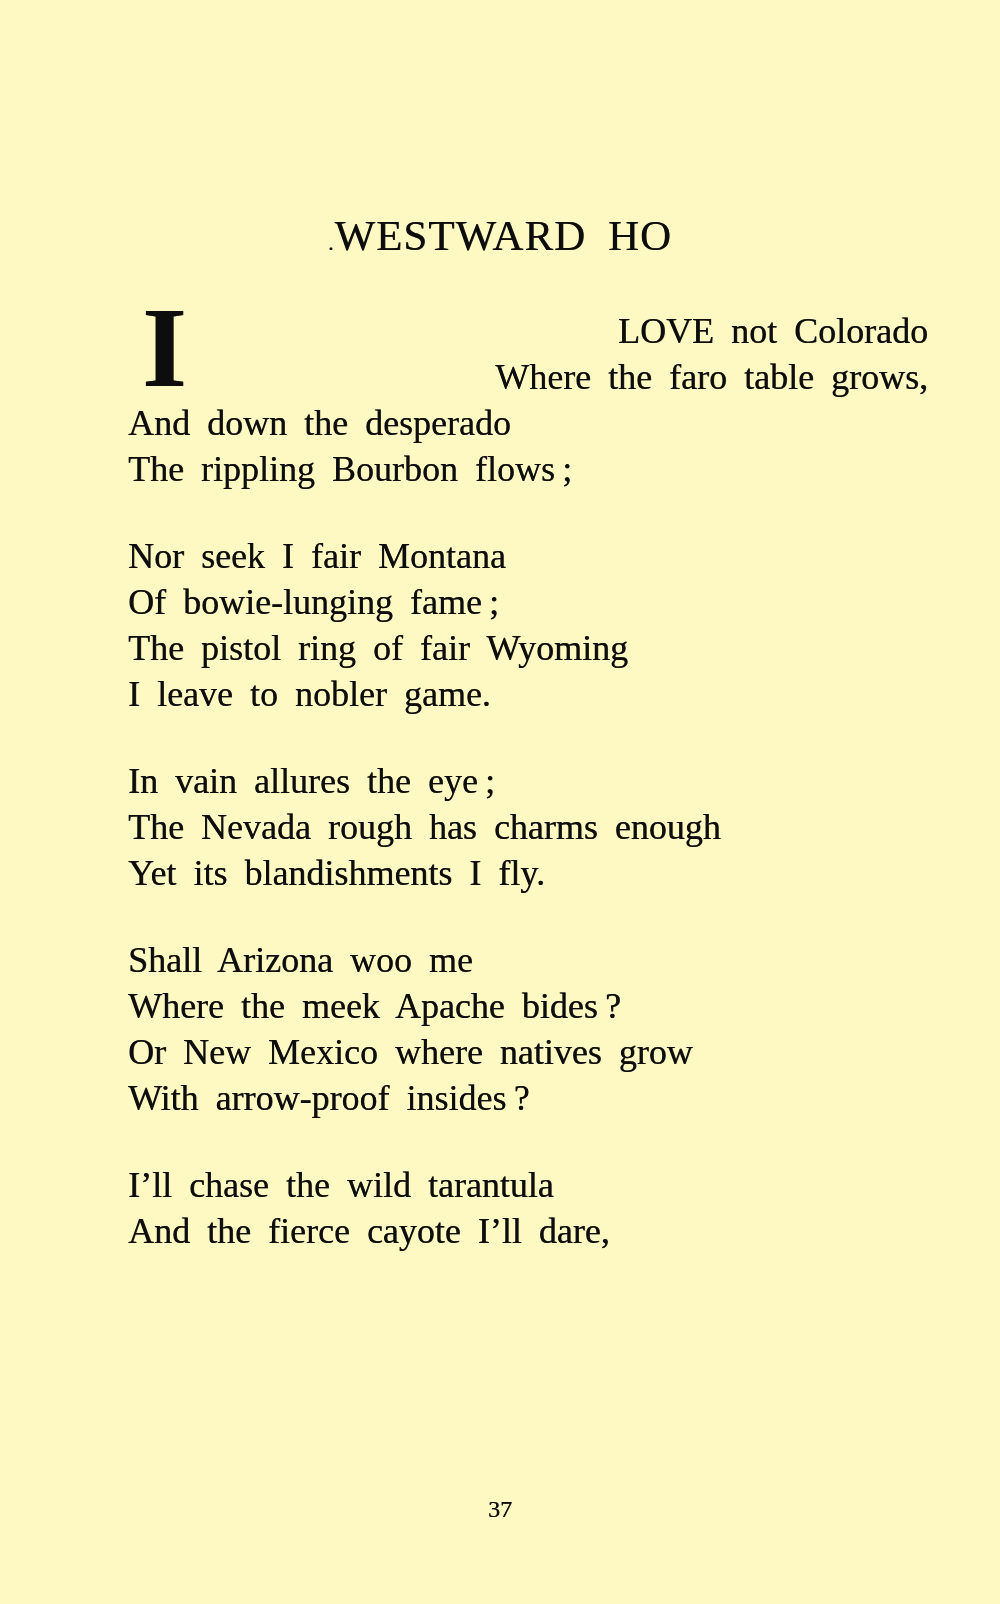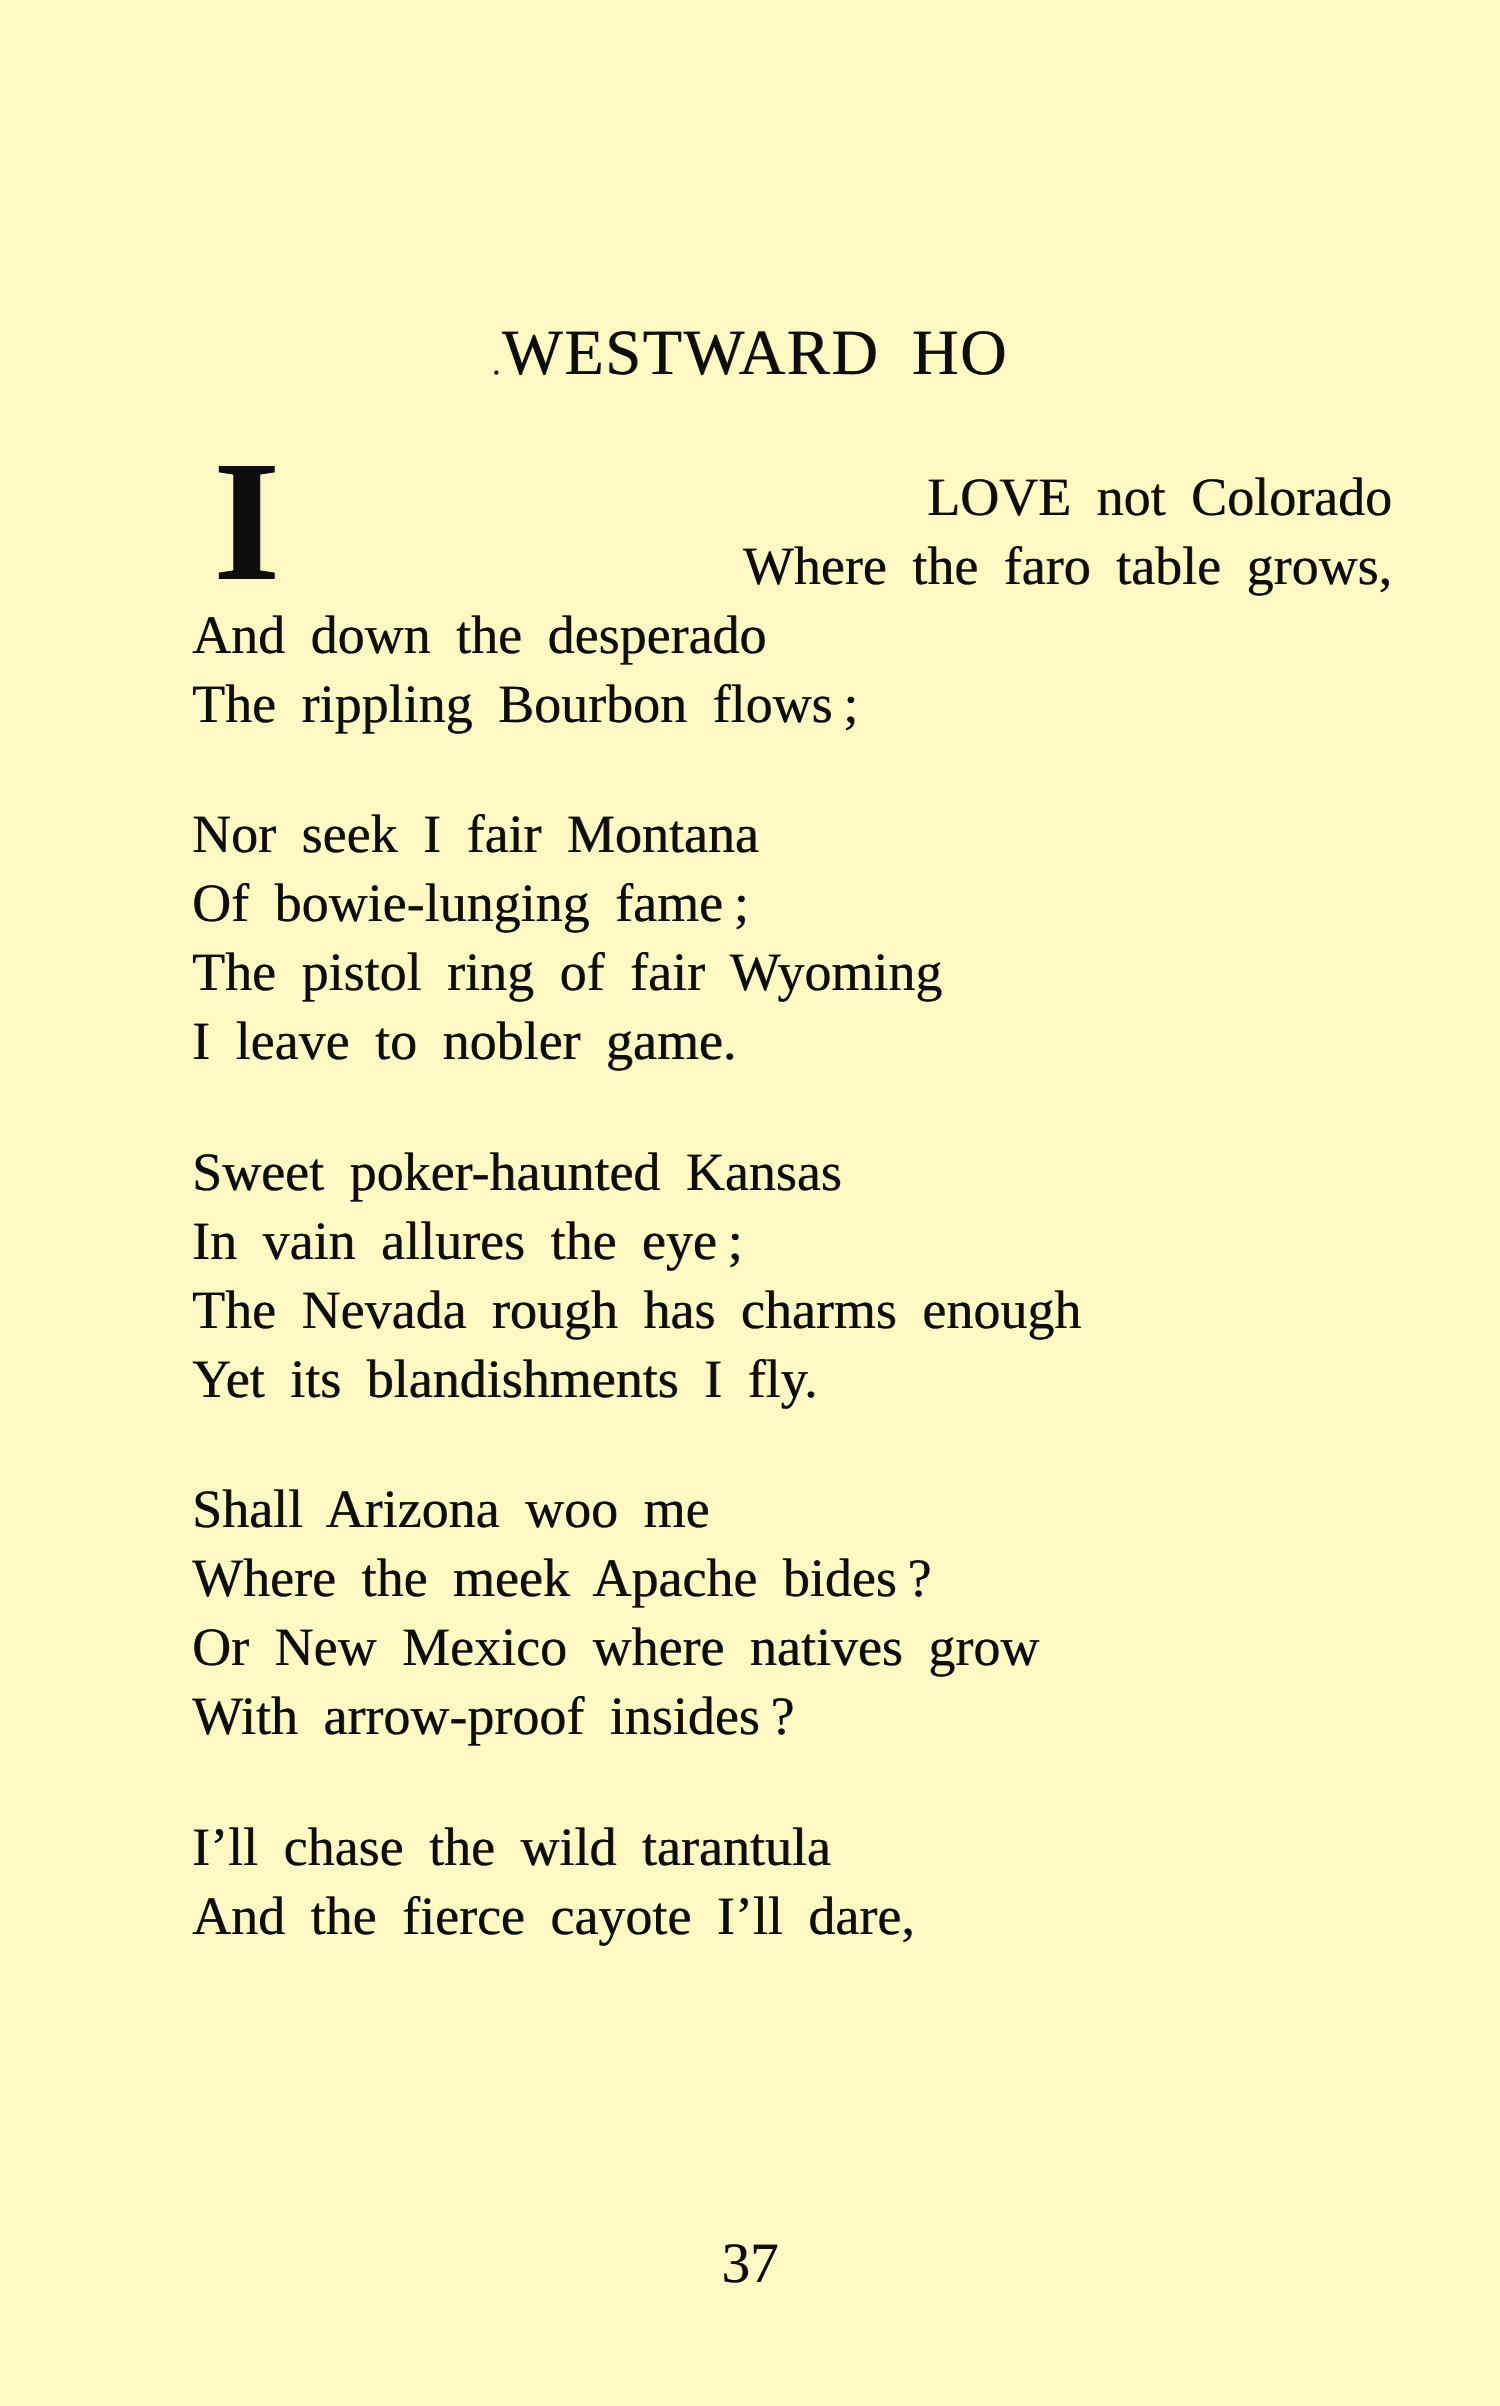--- a/index.html
+++ b/index.html
@@ -58,21 +58,21 @@
   }
   .dc-lines { flex: 1 1 auto; text-align: right; }
   .line { white-space: nowrap; }
   .indent { padding-left: 20px; }
   .page-number {
     position: absolute;
     top: 1490px;
     left: 0;
     width: 100%;
     text-align: center;
-    font-size: 38px;
+    font-size: 24px;
     line-height: 38px;
     text-shadow: 0.4px 0.2px 0 rgba(0,0,0,0.75);
   }
 </style>
 </head>
 <body>
 
 <div class="page">
 
   <div class="title">
@@ -94,21 +94,20 @@
     </section>
 
     <section class="stanza">
       <div class="line">Nor seek I fair Montana</div>
       <div class="line">Of bowie-lunging fame ;</div>
       <div class="line">The pistol ring of fair Wyoming</div>
       <div class="line">I leave to nobler game.</div>
     </section>
 
     <section class="stanza">
-      <div class="line">Sweet poker-haunted Kansas</div>
       <div class="line">In vain allures the eye ;</div>
       <div class="line">The Nevada rough has charms enough</div>
       <div class="line">Yet its blandishments I fly.</div>
     </section>
 
     <section class="stanza">
       <div class="line">Shall Arizona woo me</div>
       <div class="line">Where the meek Apache bides ?</div>
       <div class="line">Or New Mexico where natives grow</div>
       <div class="line">With arrow-proof insides ?</div>

